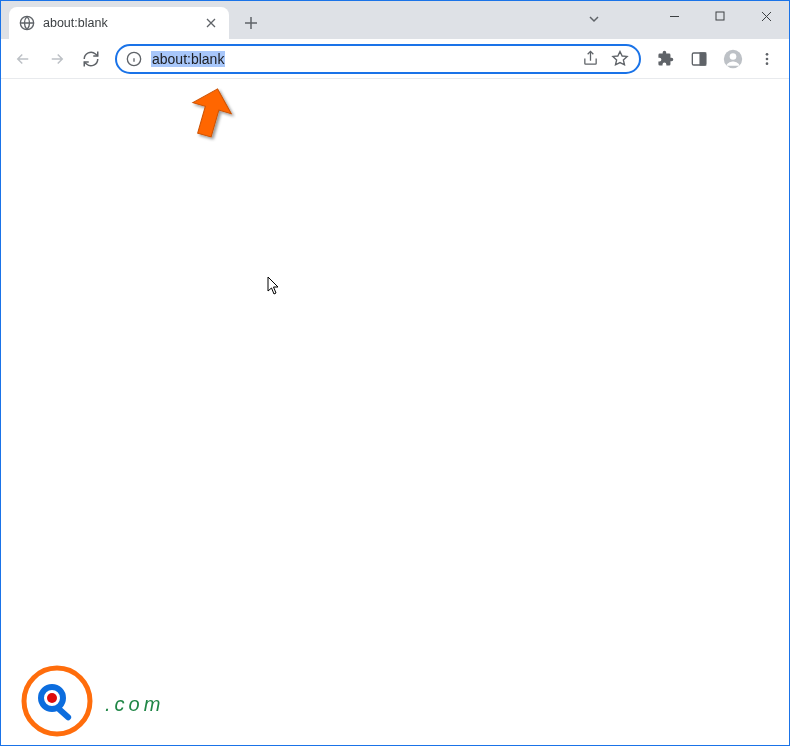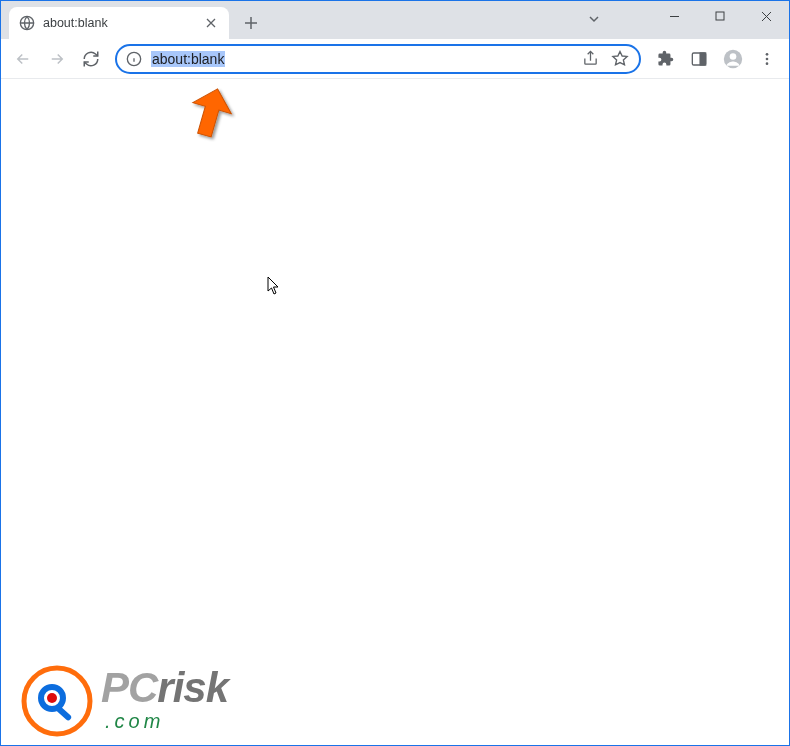--- a/index.html
+++ b/index.html
@@ -391,18 +391,15 @@
 <div class="watermark">
   <div class="wm-circle">
     <svg width="72" height="72" viewBox="0 0 72 72">
       <circle cx="36" cy="36" r="33" fill="none" stroke="#ff6600" stroke-width="5"></circle>
       <circle cx="31" cy="33" r="11" fill="none" stroke="#0066dd" stroke-width="6"></circle>
       <circle cx="31" cy="33" r="5" fill="#d00"></circle>
       <rect x="38" y="40" width="18" height="6" rx="3" fill="#0066dd" transform="rotate(42 38 40)"></rect>
     </svg>
   </div>
   <div class="wm-text">
-    <div class="wm-pc">
-      <span>PC</span><span class="wm-risk">risk</span>
-    </div>
     <div class="wm-dotcom">.com</div>
   </div>
 </div>
 
 </body></html>

